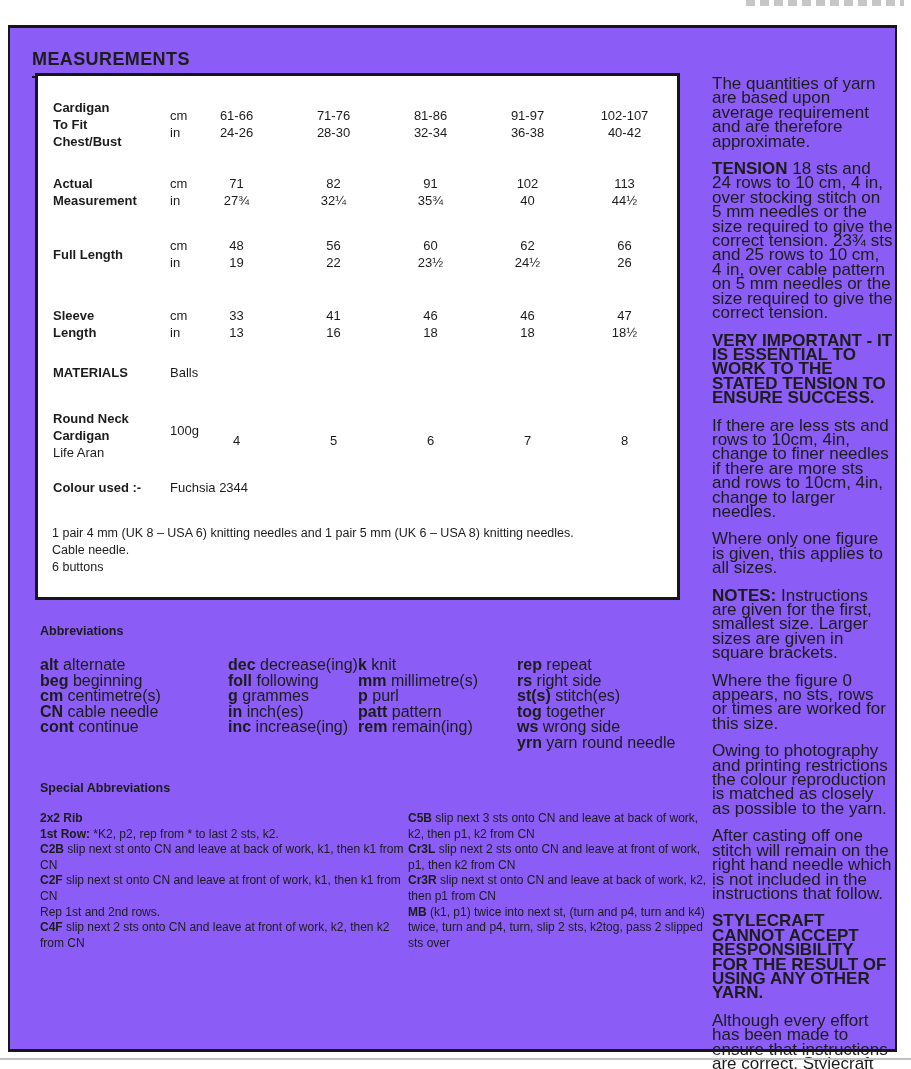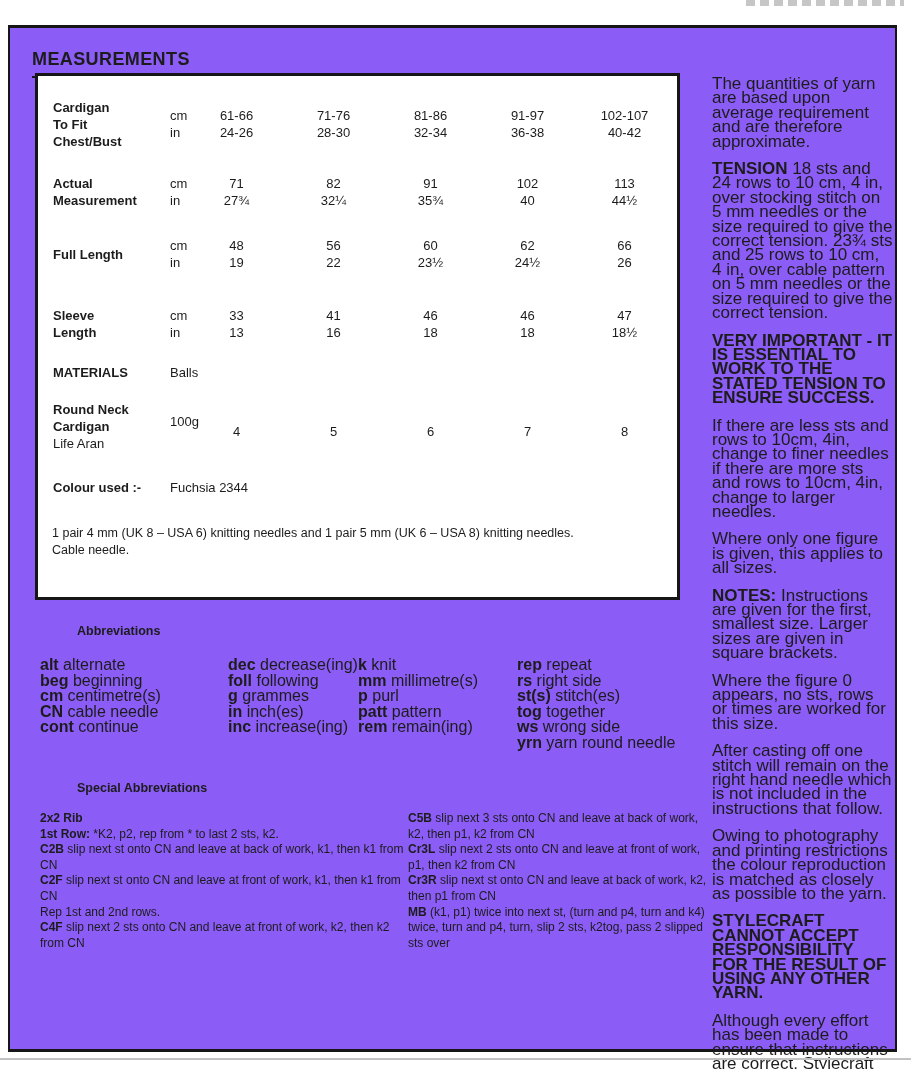--- a/index.html
+++ b/index.html
@@ -35,21 +35,21 @@
   .lbl{font-weight:bold;padding-left:5px;}
   .lbl .norm{font-weight:normal;}
   .unit{padding-left:40px;}
   .val{text-align:center;}
   .pt8{padding-top:8px;}
   .pt12{padding-top:12px;}
   .pt22{padding-top:22px;}
   .centerY{display:flex;flex-direction:column;justify-content:center;}
   .colour-val{grid-column:2 / 8;padding-left:40px;}
   .mnotes{position:absolute;left:14px;top:449px;width:615px;font-size:12.5px;line-height:17px;}
-  .abbr-head,.spec-head{position:absolute;font-weight:bold;font-size:12.5px;margin-left:37px;}
+  .abbr-head,.spec-head{position:absolute;font-weight:bold;font-size:12.5px;}
   .abbr-head{left:30px;top:596px;}
   .spec-head{left:30px;top:753px;}
   .abbr-col{position:absolute;top:629px;font-size:16px;line-height:15.6px;}
   .spec-col{position:absolute;top:783px;font-size:12px;line-height:15.6px;}
   .sidebar{position:absolute;left:702px;top:49px;width:181px;font-size:17px;line-height:14.4px;}
   .sidebar p{margin:0 0 13px 0;}
   .sidebar p.bold-all{font-weight:bold;}
   b{font-weight:bold;}
 </style>
 </head>
@@ -181,21 +181,21 @@
         </div>
       </div>
       <div class="mrow" style="top: 288px;">
         <div class="lbl">
           <div>MATERIALS</div>
         </div>
         <div class="unit" style="font-weight: normal;">
           <div>Balls</div>
         </div>
       </div>
-      <div class="mrow" style="top: 325px;">
+      <div class="mrow" style="top: 334px;">
         <div class="lbl">
           <div>Round Neck</div>
           <div>Cardigan</div>
           <div class="norm">Life Aran</div>
         </div>
         <div class="unit pt12" style="font-weight: normal;">
           <div>100g</div>
         </div>
         <div class="val pt22">
           <div>4</div>
@@ -217,20 +217,21 @@
         <div class="lbl" style="white-space: nowrap;">
           <div>Colour used :-</div>
         </div>
         <div class="colour-val">
           <div>Fuchsia 2344</div>
         </div>
       </div>
       <div class="mnotes">
         <div>1 pair 4 mm (UK 8 – USA 6) knitting needles and 1 pair 5 mm (UK 6 – USA 8) knitting needles.</div>
         <div>Cable needle.</div>
+        <div>6 buttons</div>
       </div>
     </div>
 
   <div class="abbr-head">Abbreviations</div>
   <div id="abbrcols">
       <div class="abbr-col" style="left: 30px;">
         <div><b>alt</b> alternate</div>
         <div><b>beg</b> beginning</div>
         <div><b>cm</b> centimetre(s)</div>
         <div><b>CN</b> cable needle</div>
@@ -279,20 +280,20 @@
     </div>
 
   <div class="sidebar" id="sidebar">
       <p>The quantities of yarn are based upon average requirement and are therefore approximate.</p>
       <p><b>TENSION</b> 18 sts and 24 rows to 10 cm, 4 in, over stocking stitch on 5 mm needles or the size required to give the correct tension. 23¾ sts and 25 rows to 10 cm, 4 in, over cable pattern on 5 mm needles or the size required to give the correct tension.</p>
       <p class="bold-all">VERY IMPORTANT - IT IS ESSENTIAL TO WORK TO THE STATED TENSION TO ENSURE SUCCESS.</p>
       <p>If there are less sts and rows to 10cm, 4in, change to finer needles if there are more sts and rows to 10cm, 4in, change to larger needles.</p>
       <p>Where only one figure is given, this applies to all sizes.</p>
       <p><b>NOTES:</b> Instructions are given for the first, smallest size. Larger sizes are given in square brackets.</p>
       <p>Where the figure 0 appears, no sts, rows or times are worked for this size.</p>
+      <p>Owing to photography and printing restrictions the colour reproduction is matched as closely as possible to the yarn.</p>
       <p>After casting off one stitch will remain on the right hand needle which is not included in the instructions that follow.</p>
-      <p>Owing to photography and printing restrictions the colour reproduction is matched as closely as possible to the yarn.</p>
       <p class="bold-all">STYLECRAFT CANNOT ACCEPT RESPONSIBILITY FOR THE RESULT OF USING ANY OTHER YARN.</p>
       <p>Although every effort has been made to ensure that instructions are correct, Stylecraft cannot accept any liabilities.</p>
     </div>
 </div>
 
 <div class="scanline"></div>
 
 </body></html>

